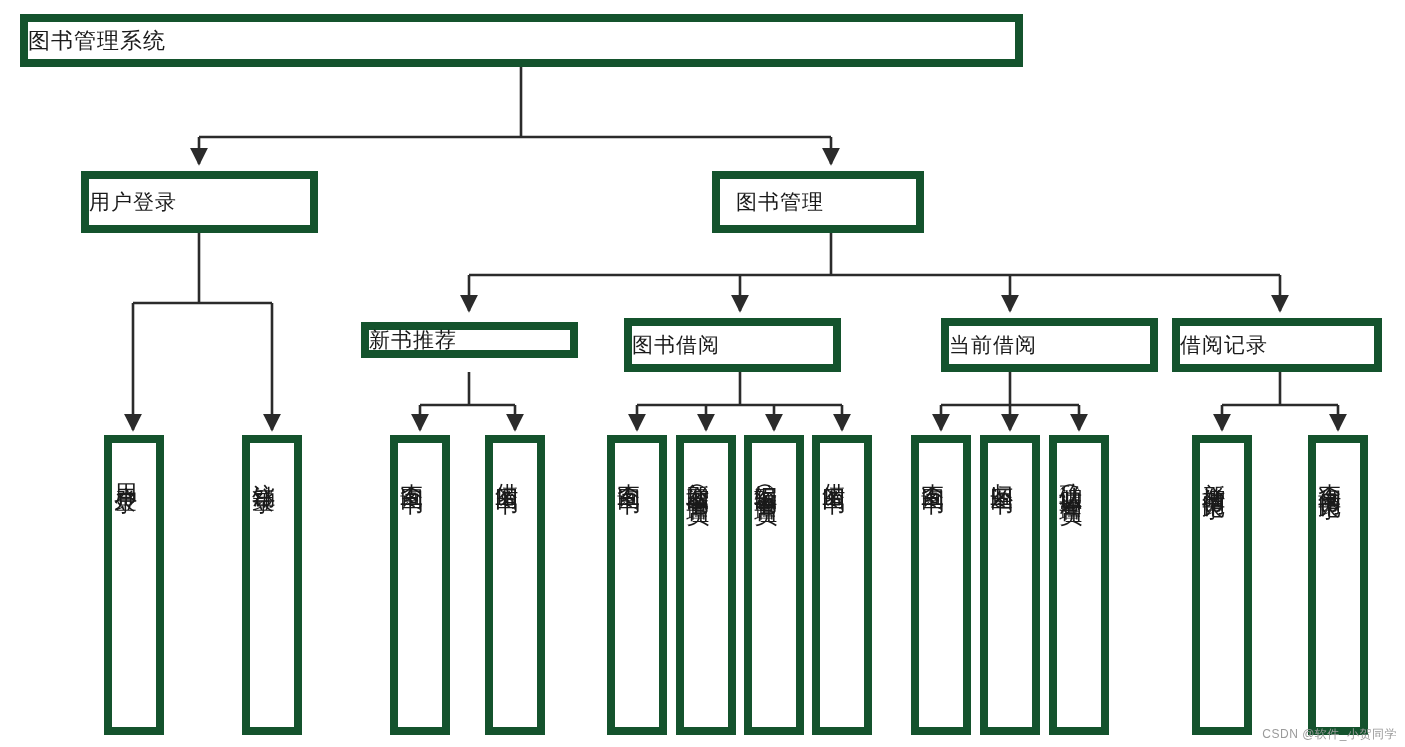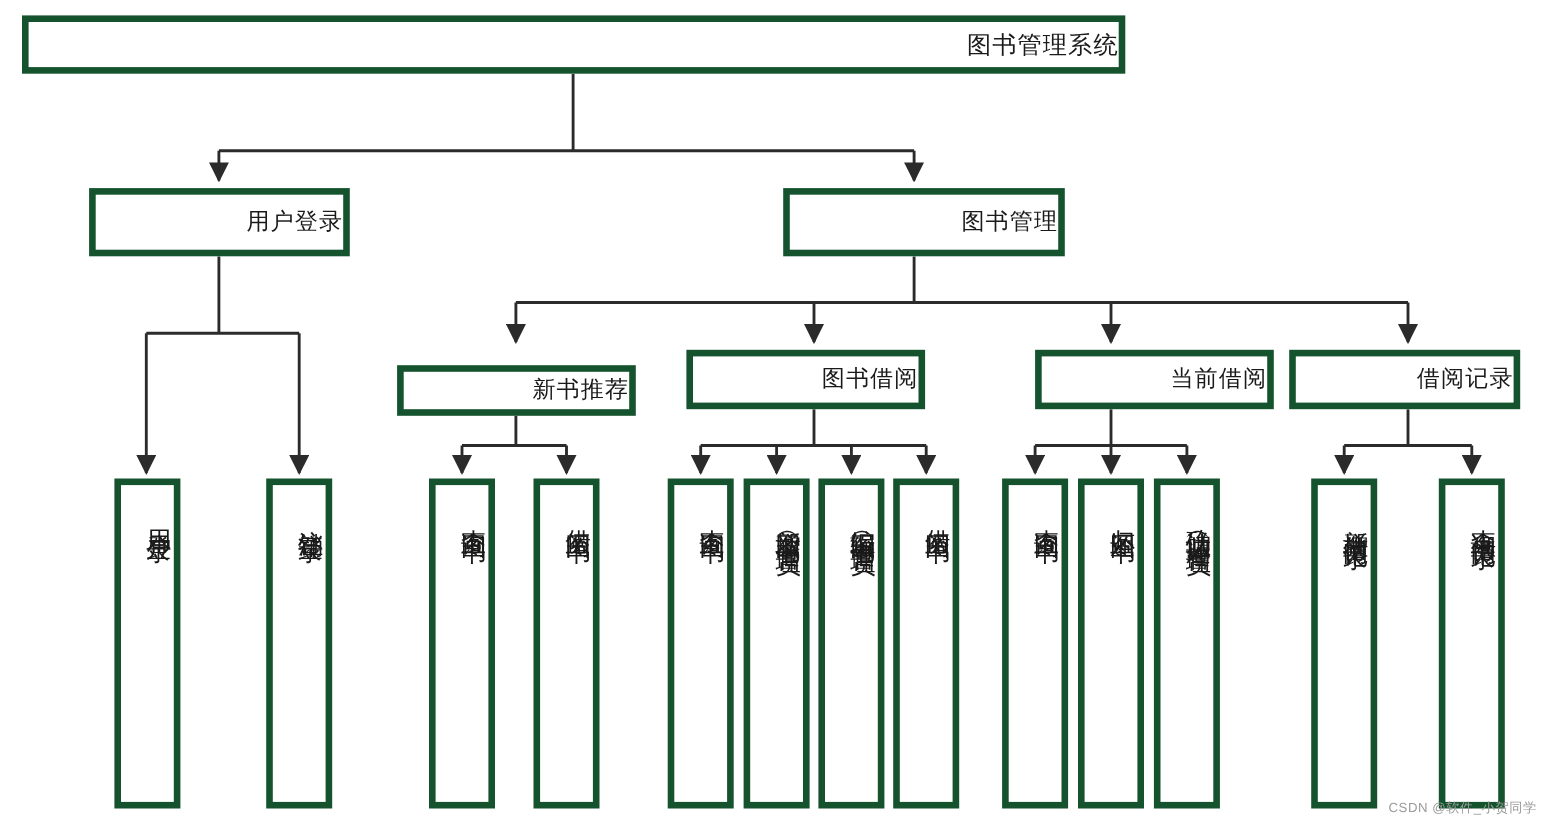--- a/index.html
+++ b/index.html
@@ -10,24 +10,24 @@
     overflow:hidden;
   }
   #canvas{position:relative;width:1405px;height:747px;}
 
   svg#connectors{position:absolute;left:0;top:0;width:1405px;height:747px;}
 
   .node{
     position:absolute;
     box-sizing:border-box;
     background:#ffffff;
-    border:6px solid #14532d;
+    border:8px solid #14532d;
     display:flex;
     align-items:center;
-    justify-content:flex-end;
+    justify-content:flex-start;
     color:#1a1a1a;
   }
   .node .lbl{
     display:block;
     text-align:center;
     line-height:1.05;
     white-space:nowrap;
   }
   
   .h-node .lbl{font-size:21px;letter-spacing:1px;}
@@ -113,25 +113,25 @@
     </g>
   </svg>
 
   <div class="node h-node root" style="left:20px;top:14px;width:1003px;height:53px;">
     <span class="lbl">图书管理系统</span>
   </div>
 
   <div class="node h-node" style="left:81px;top:171px;width:237px;height:62px;">
     <span class="lbl">用户登录</span>
   </div>
-  <div class="node h-node" style="left:712px;top:171px;width:256px;height:62px;">
+  <div class="node h-node" style="left:712px;top:171px;width:212px;height:62px;padding-left:16px;">
     <span class="lbl">图书管理</span>
   </div>
 
-  <div class="node h-node" style="left:361px;top:332px;width:217px;height:46px;padding-left:20px;">
+  <div class="node h-node" style="left:361px;top:322px;width:217px;height:36px;">
     <span class="lbl">新书推荐</span>
   </div>
   <div class="node h-node" style="left:624px;top:318px;width:217px;height:54px;">
     <span class="lbl">图书借阅</span>
   </div>
   <div class="node h-node" style="left:941px;top:318px;width:217px;height:54px;">
     <span class="lbl">当前借阅</span>
   </div>
   <div class="node h-node" style="left:1172px;top:318px;width:210px;height:54px;">
     <span class="lbl">借阅记录</span>

